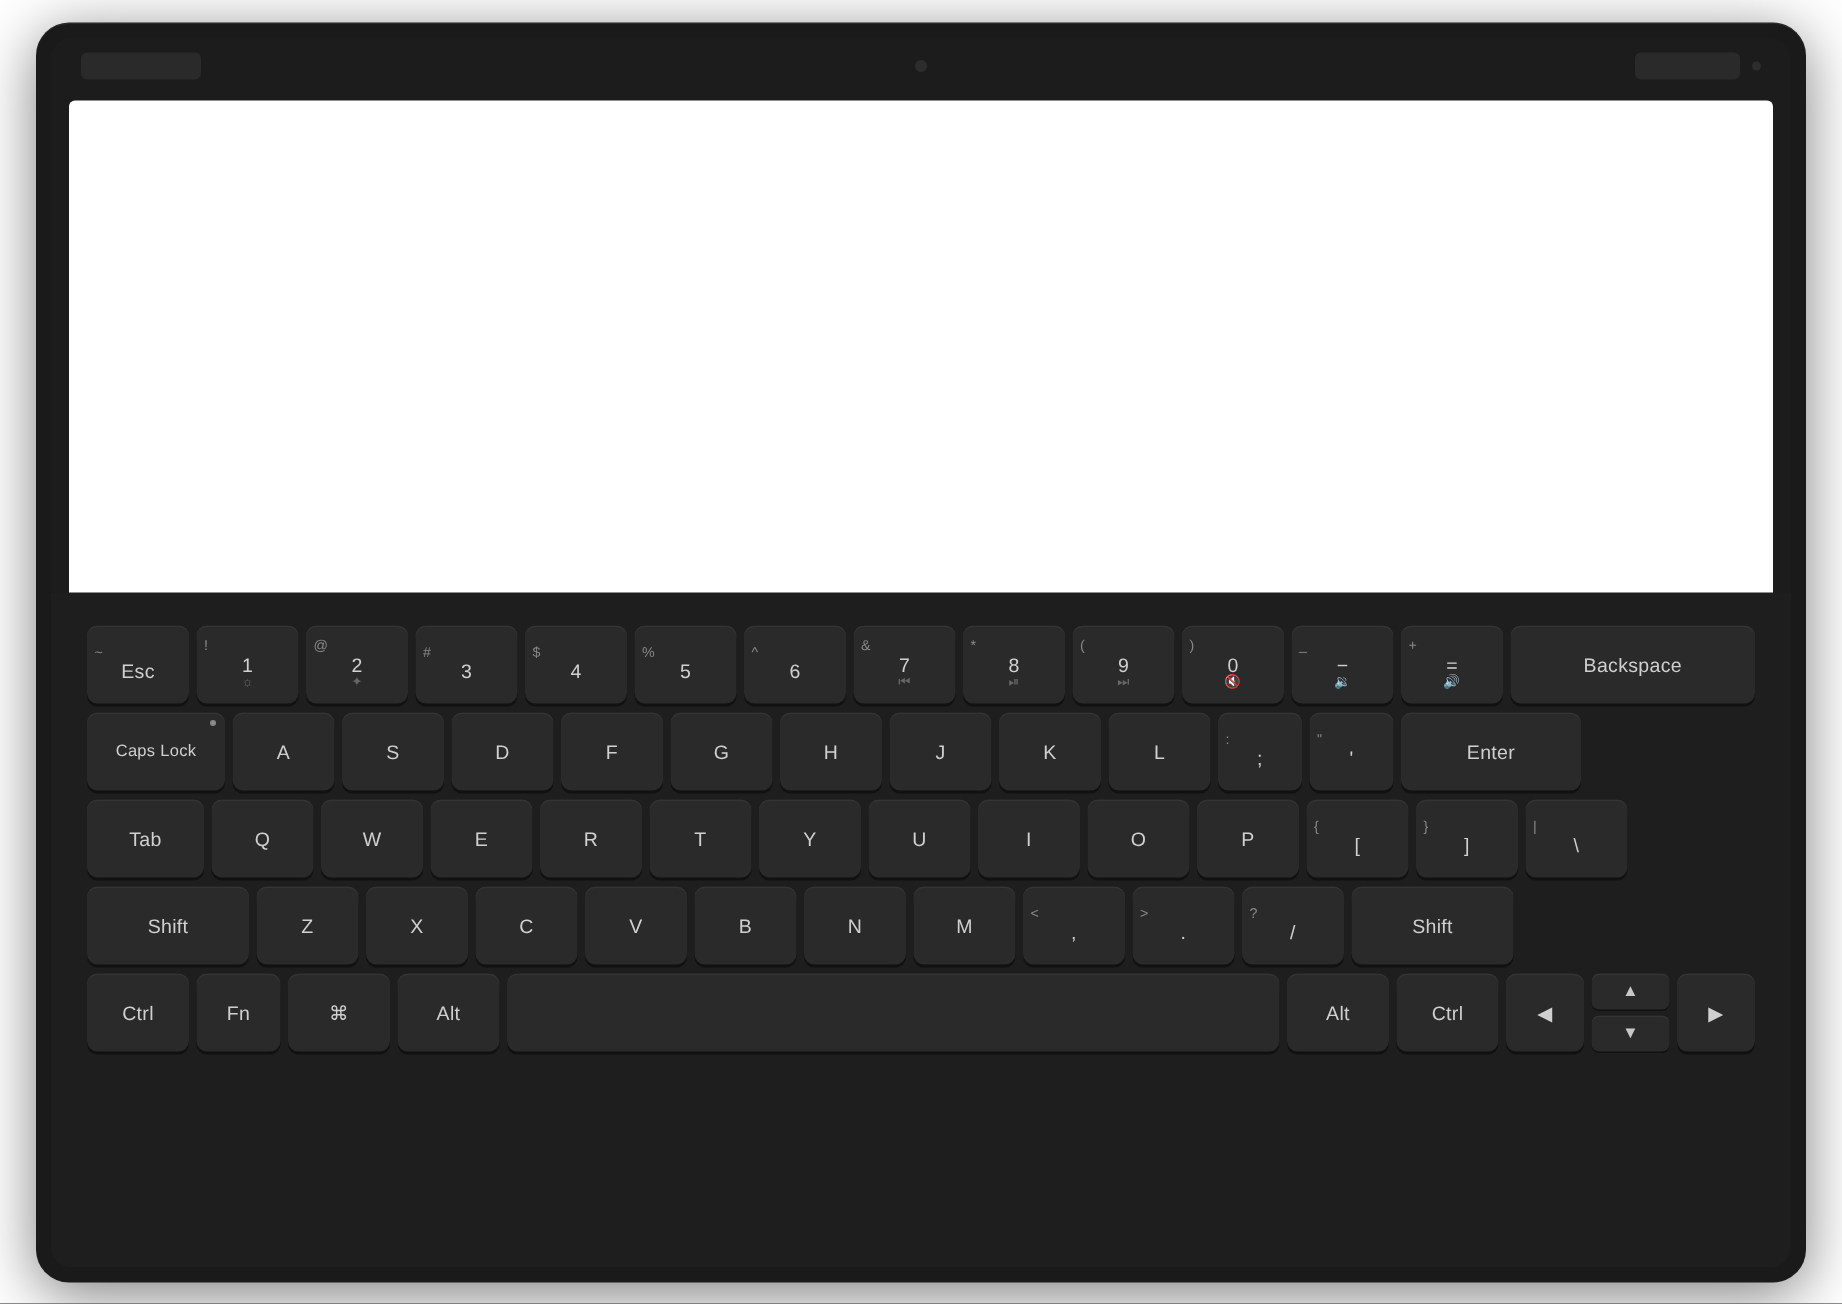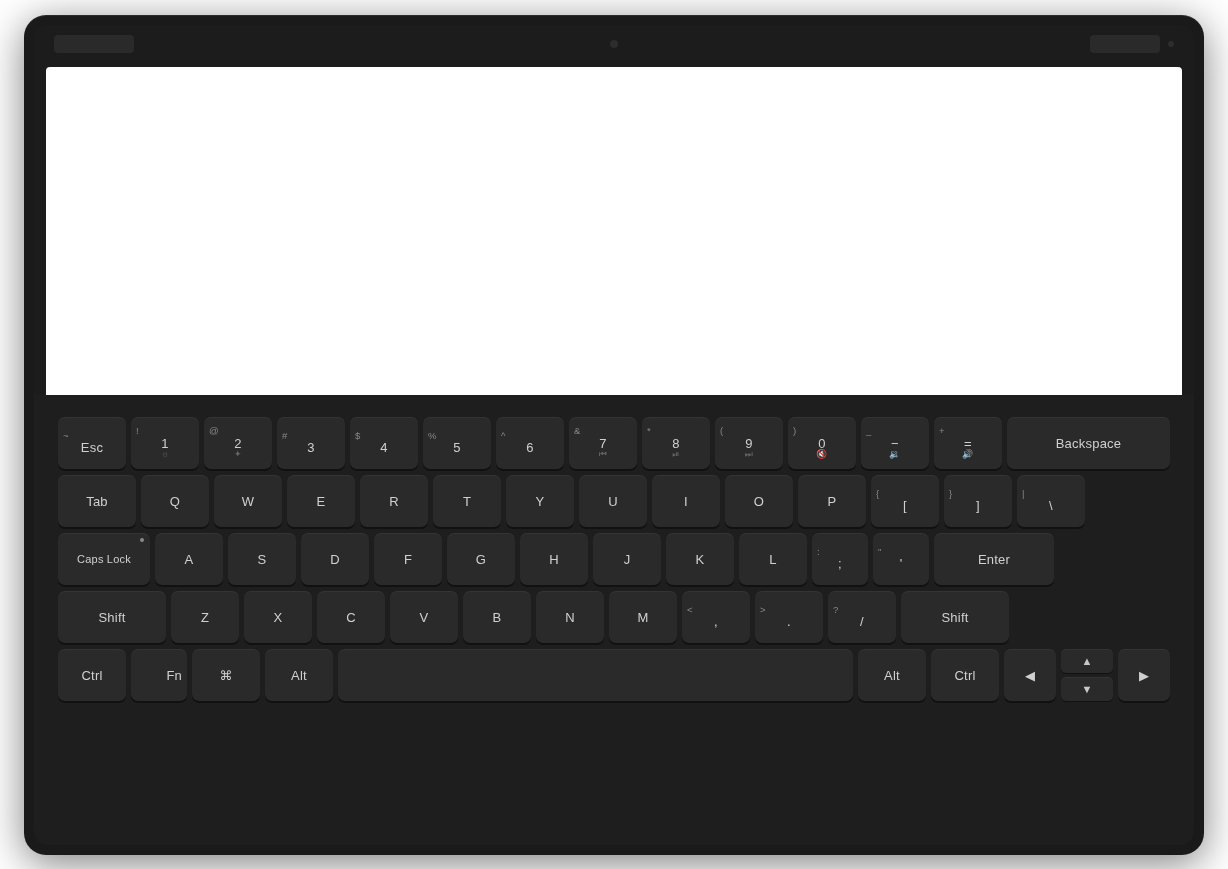--- a/index.html
+++ b/index.html
@@ -164,21 +164,21 @@
     .w-backspace { flex: 1; justify-content: center; }
     .w-tab    { width: 78px; }
     .w-letter { width: 68px; }
     .w-bracket { width: 68px; }
     .w-pipe   { width: 68px; }
     .w-caps   { width: 92px; }
     .w-enter  { flex: 1; max-width: 120px; }
     .w-shift-l { width: 108px; }
     .w-shift-r { flex: 1; max-width: 108px; }
     .w-ctrl   { width: 68px; }
-    .w-fn     { width: 56px; align-items: flex-end; }
+    .w-fn     { width: 56px; }
     .w-cmd    { width: 68px; }
     .w-alt    { width: 68px; }
     .w-space  { flex: 1; }
     .w-arrow-lr { width: 52px; }
     .w-arrow-stack { width: 52px; display: flex; flex-direction: column; gap: 4px; }
     .w-colon  { width: 56px; }
     .w-quote  { width: 56px; }
     .w-comma  { width: 68px; }
     .w-period { width: 68px; }
     .w-slash  { width: 68px; }
@@ -275,20 +275,65 @@
         <span class="key-top">+</span>
         <span class="key-main">=</span>
         <span class="key-sub">🔊</span>
       </div>
       <div class="key w-backspace">
         <span class="key-main">Backspace</span>
       </div>
     </div>
 
     <div class="key-row">
+      <div class="key w-caps" style="font-size:10px;">
+        <div class="key-indicator"></div>
+        <span class="key-main" style="font-size:11px;">Caps Lock</span>
+      </div>
+      <div class="key w-letter">
+          <span class="key-main">A</span>
+        </div>
+      <div class="key w-letter">
+          <span class="key-main">S</span>
+        </div>
+      <div class="key w-letter">
+          <span class="key-main">D</span>
+        </div>
+      <div class="key w-letter">
+          <span class="key-main">F</span>
+        </div>
+      <div class="key w-letter">
+          <span class="key-main">G</span>
+        </div>
+      <div class="key w-letter">
+          <span class="key-main">H</span>
+        </div>
+      <div class="key w-letter">
+          <span class="key-main">J</span>
+        </div>
+      <div class="key w-letter">
+          <span class="key-main">K</span>
+        </div>
+      <div class="key w-letter">
+          <span class="key-main">L</span>
+        </div>
+      <div class="key w-colon">
+        <span class="key-top">:</span>
+        <span class="key-main">;</span>
+      </div>
+      <div class="key w-quote">
+        <span class="key-top">"</span>
+        <span class="key-main">'</span>
+      </div>
+      <div class="key w-enter" style="flex:1;">
+        <span class="key-main">Enter</span>
+      </div>
+    </div>
+
+    <div class="key-row">
       <div class="key w-tab">
         <span class="key-main">Tab</span>
       </div>
       <div class="key w-letter">
           <span class="key-main">Q</span>
         </div>
       <div class="key w-letter">
           <span class="key-main">W</span>
         </div>
       <div class="key w-letter">
@@ -323,65 +368,20 @@
         <span class="key-top">}</span>
         <span class="key-main">]</span>
       </div>
       <div class="key w-pipe">
         <span class="key-top">|</span>
         <span class="key-main">\</span>
       </div>
     </div>
 
     <div class="key-row">
-      <div class="key w-caps" style="font-size:10px;">
-        <div class="key-indicator"></div>
-        <span class="key-main" style="font-size:11px;">Caps Lock</span>
-      </div>
-      <div class="key w-letter">
-          <span class="key-main">A</span>
-        </div>
-      <div class="key w-letter">
-          <span class="key-main">S</span>
-        </div>
-      <div class="key w-letter">
-          <span class="key-main">D</span>
-        </div>
-      <div class="key w-letter">
-          <span class="key-main">F</span>
-        </div>
-      <div class="key w-letter">
-          <span class="key-main">G</span>
-        </div>
-      <div class="key w-letter">
-          <span class="key-main">H</span>
-        </div>
-      <div class="key w-letter">
-          <span class="key-main">J</span>
-        </div>
-      <div class="key w-letter">
-          <span class="key-main">K</span>
-        </div>
-      <div class="key w-letter">
-          <span class="key-main">L</span>
-        </div>
-      <div class="key w-colon">
-        <span class="key-top">:</span>
-        <span class="key-main">;</span>
-      </div>
-      <div class="key w-quote">
-        <span class="key-top">"</span>
-        <span class="key-main">'</span>
-      </div>
-      <div class="key w-enter" style="flex:1;">
-        <span class="key-main">Enter</span>
-      </div>
-    </div>
-
-    <div class="key-row">
       <div class="key w-shift-l">
         <span class="key-main">Shift</span>
       </div>
       <div class="key w-letter">
           <span class="key-main">Z</span>
         </div>
       <div class="key w-letter">
           <span class="key-main">X</span>
         </div>
       <div class="key w-letter">

